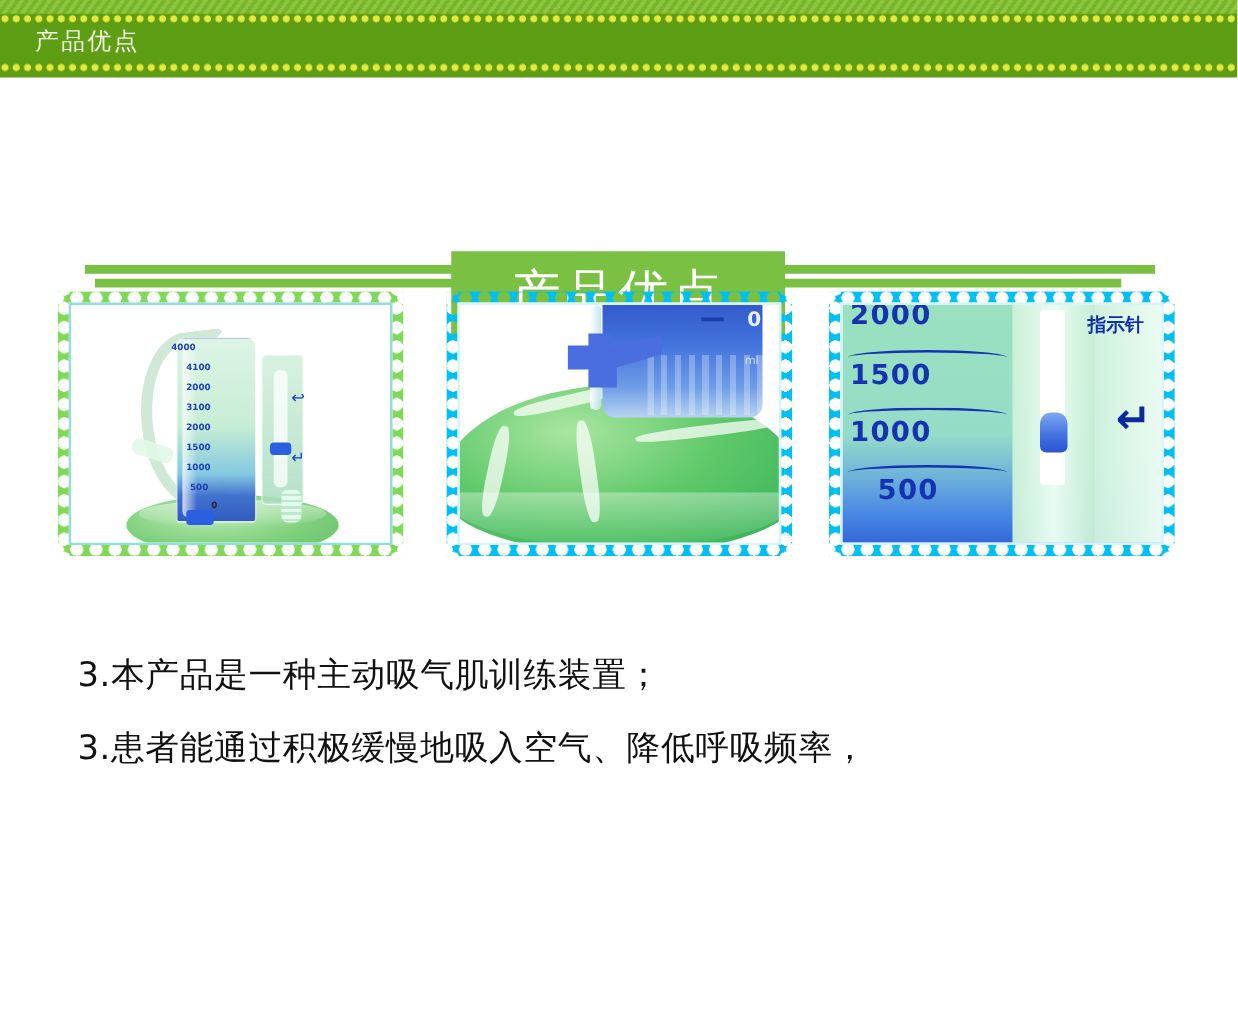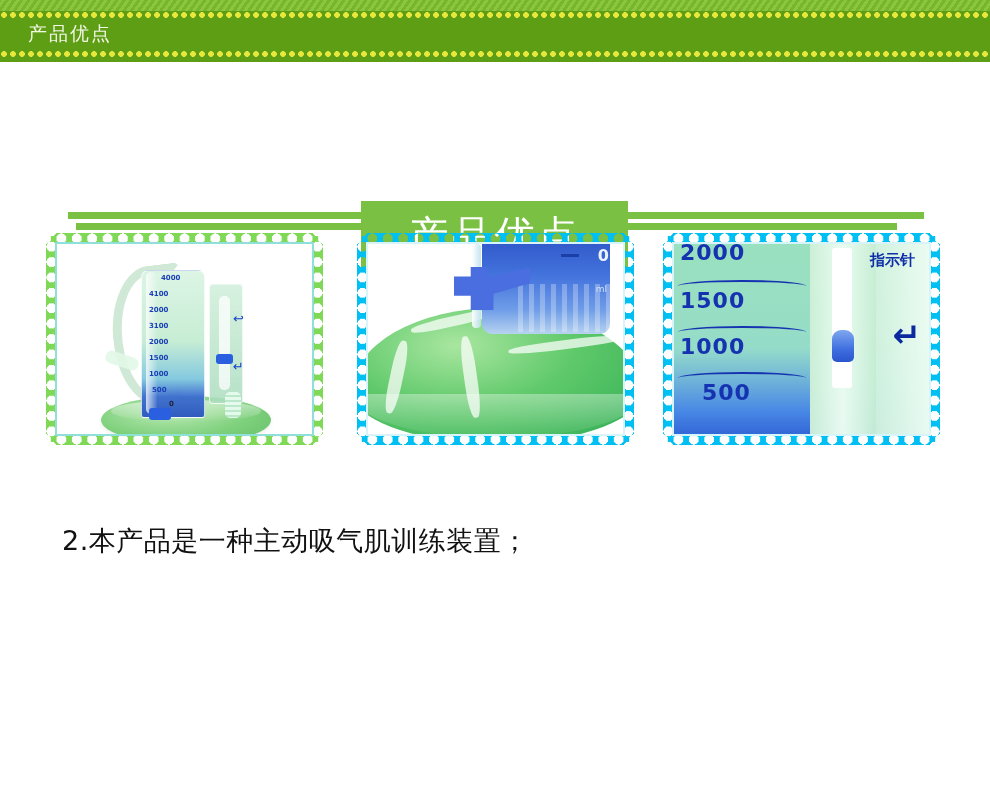--- a/index.html
+++ b/index.html
@@ -401,21 +401,21 @@
     <div class="frame-inner-line" style="--inner:#8fe0d8"></div>
     <div class="frame-photo">
       <div class="sp-stage">
         <div class="sp-base"></div>
         <div class="sp-base-glint"></div>
         <div class="sp-handle"></div>
         <div class="sp-mouth"></div>
         <div class="sp-cyl"></div>
         <div class="sp-cyl-hl"></div>
 
-        <div class="sp-tick" style="left:104px;top:30px">4000</div>
+        <div class="sp-tick" style="left:80px;top:30px">4000</div>
         <div class="sp-tick" style="left:92px;top:46px">4100</div>
         <div class="sp-tick" style="left:92px;top:62px">2000</div>
         <div class="sp-tick" style="left:92px;top:78px">3100</div>
         <div class="sp-tick" style="left:92px;top:94px">2000</div>
         <div class="sp-tick" style="left:92px;top:110px">1500</div>
         <div class="sp-tick" style="left:92px;top:126px">1000</div>
         <div class="sp-tick" style="left:95px;top:142px">500</div>
         <div class="sp-tick" style="left:112px;top:156px;color:#223">0</div>
 
         <div class="sp-col"></div>
@@ -471,14 +471,15 @@
       <div class="p3-tick-row" style="top:136px;left:28px">500</div>
 
       <div class="p3-label">指示针</div>
       <div class="p3-arrow">↵</div>
     </div>
   </div>
 
 </div>
 
 <div class="bullets">
-  <div class="bullet-line">2.本产品是一种主动吸气肌训练装置；</div>
+  <div class="bullet-line">3.本产品是一种主动吸气肌训练装置；</div>
+  <div class="bullet-line">3.患者能通过积极缓慢地吸入空气、降低呼吸频率，</div>
 </div>
 
 </body></html>

